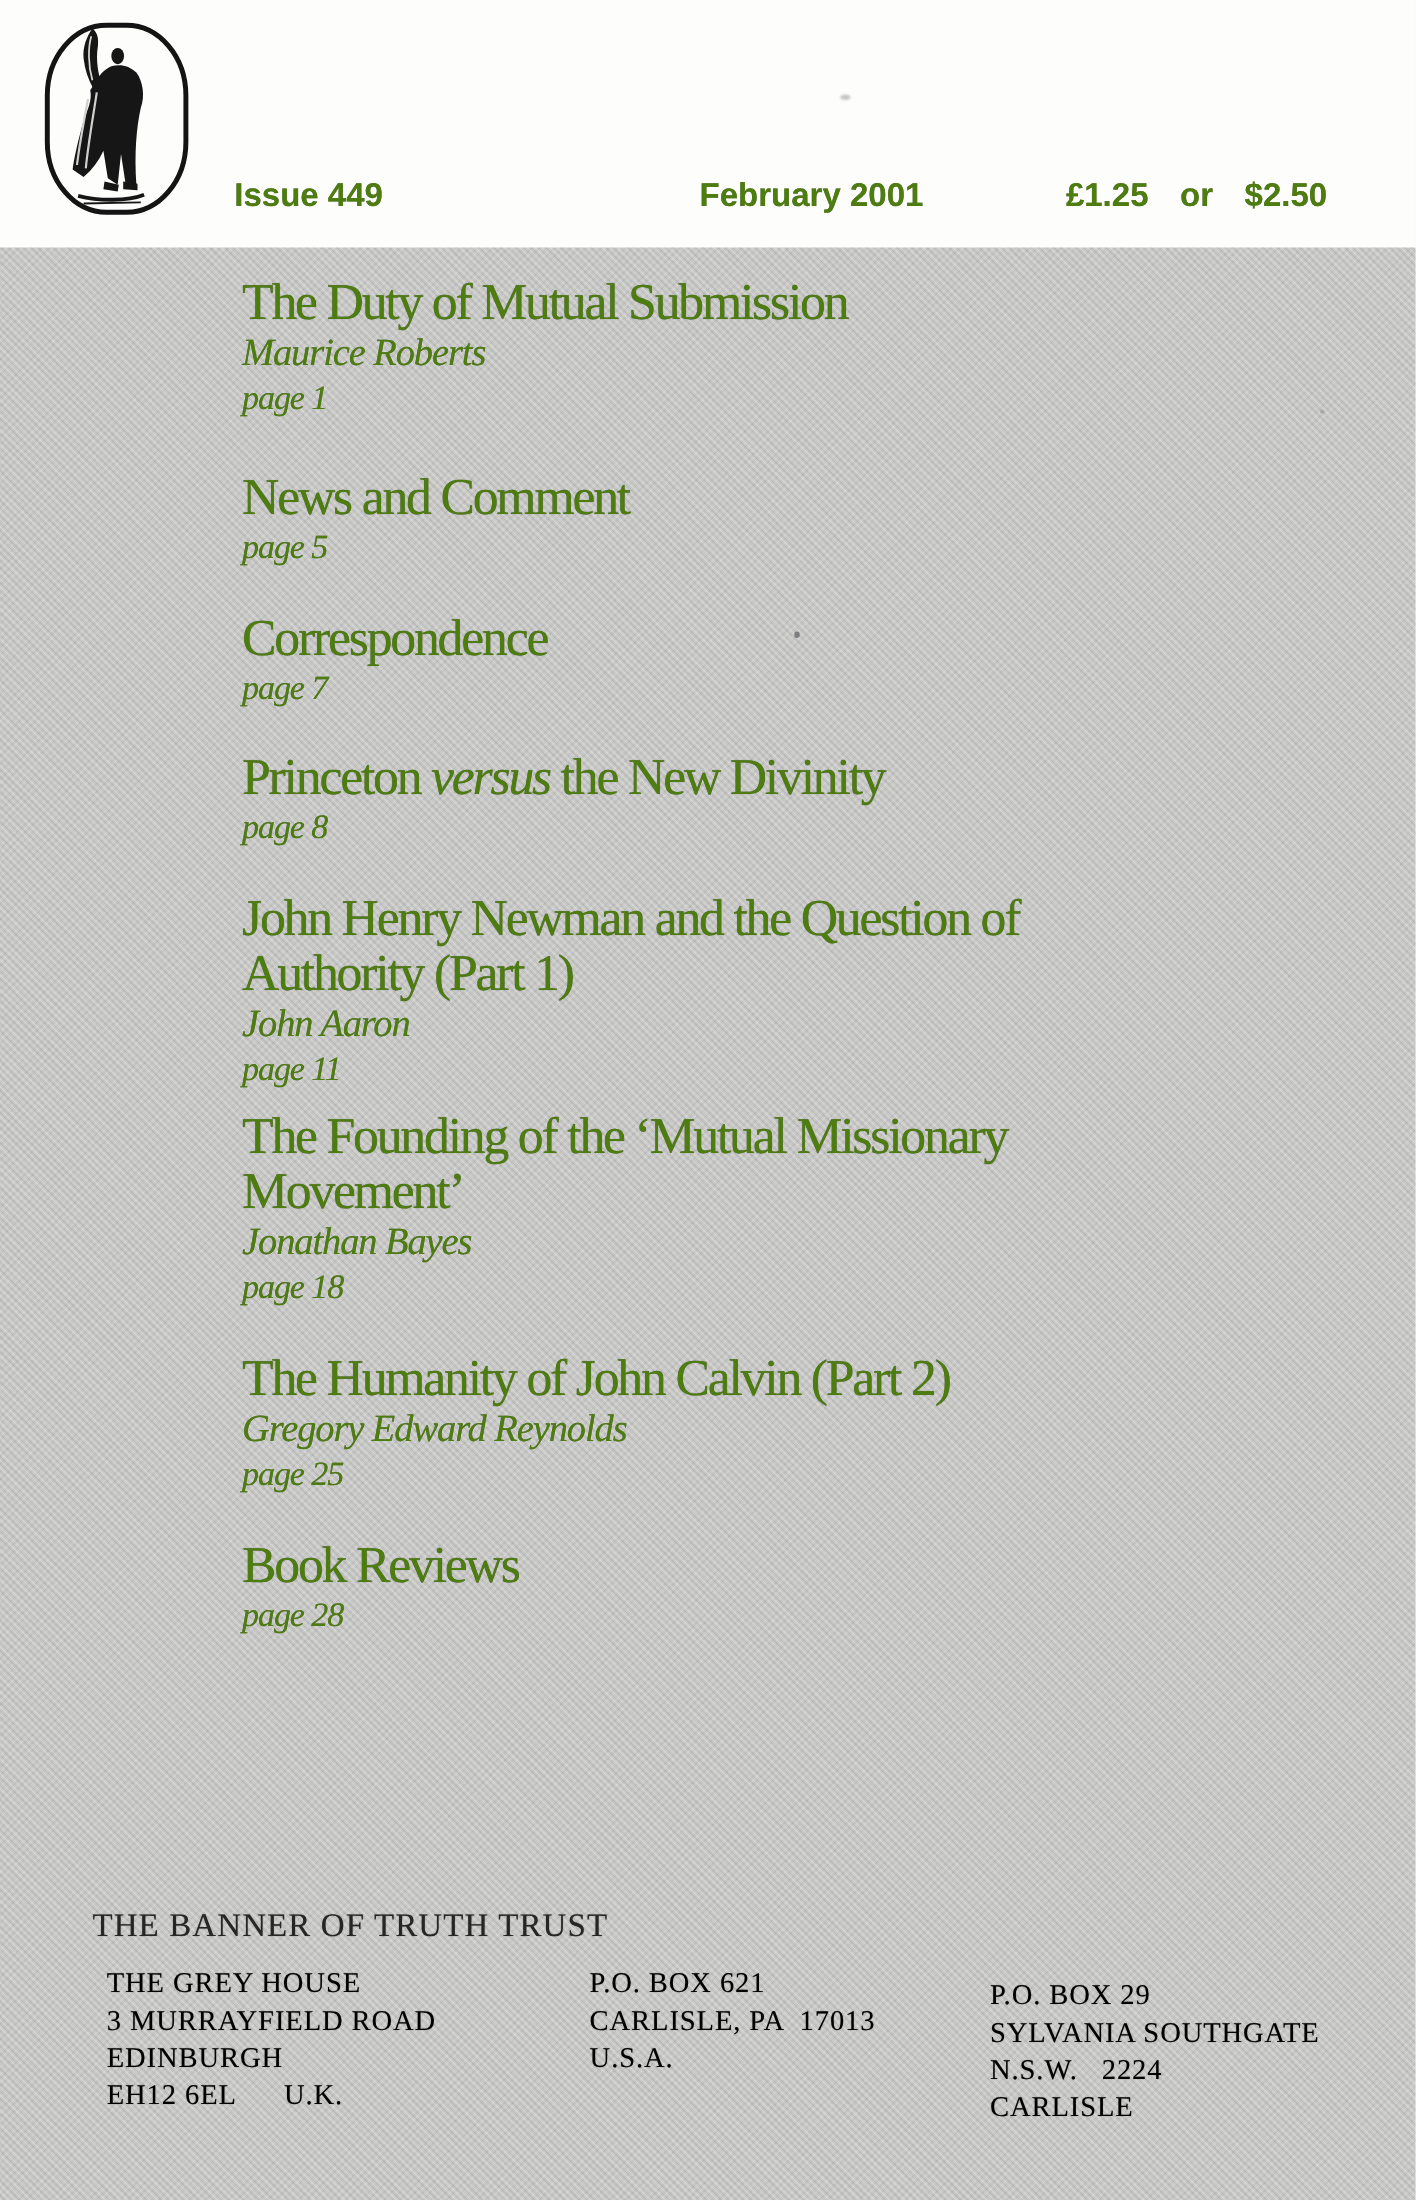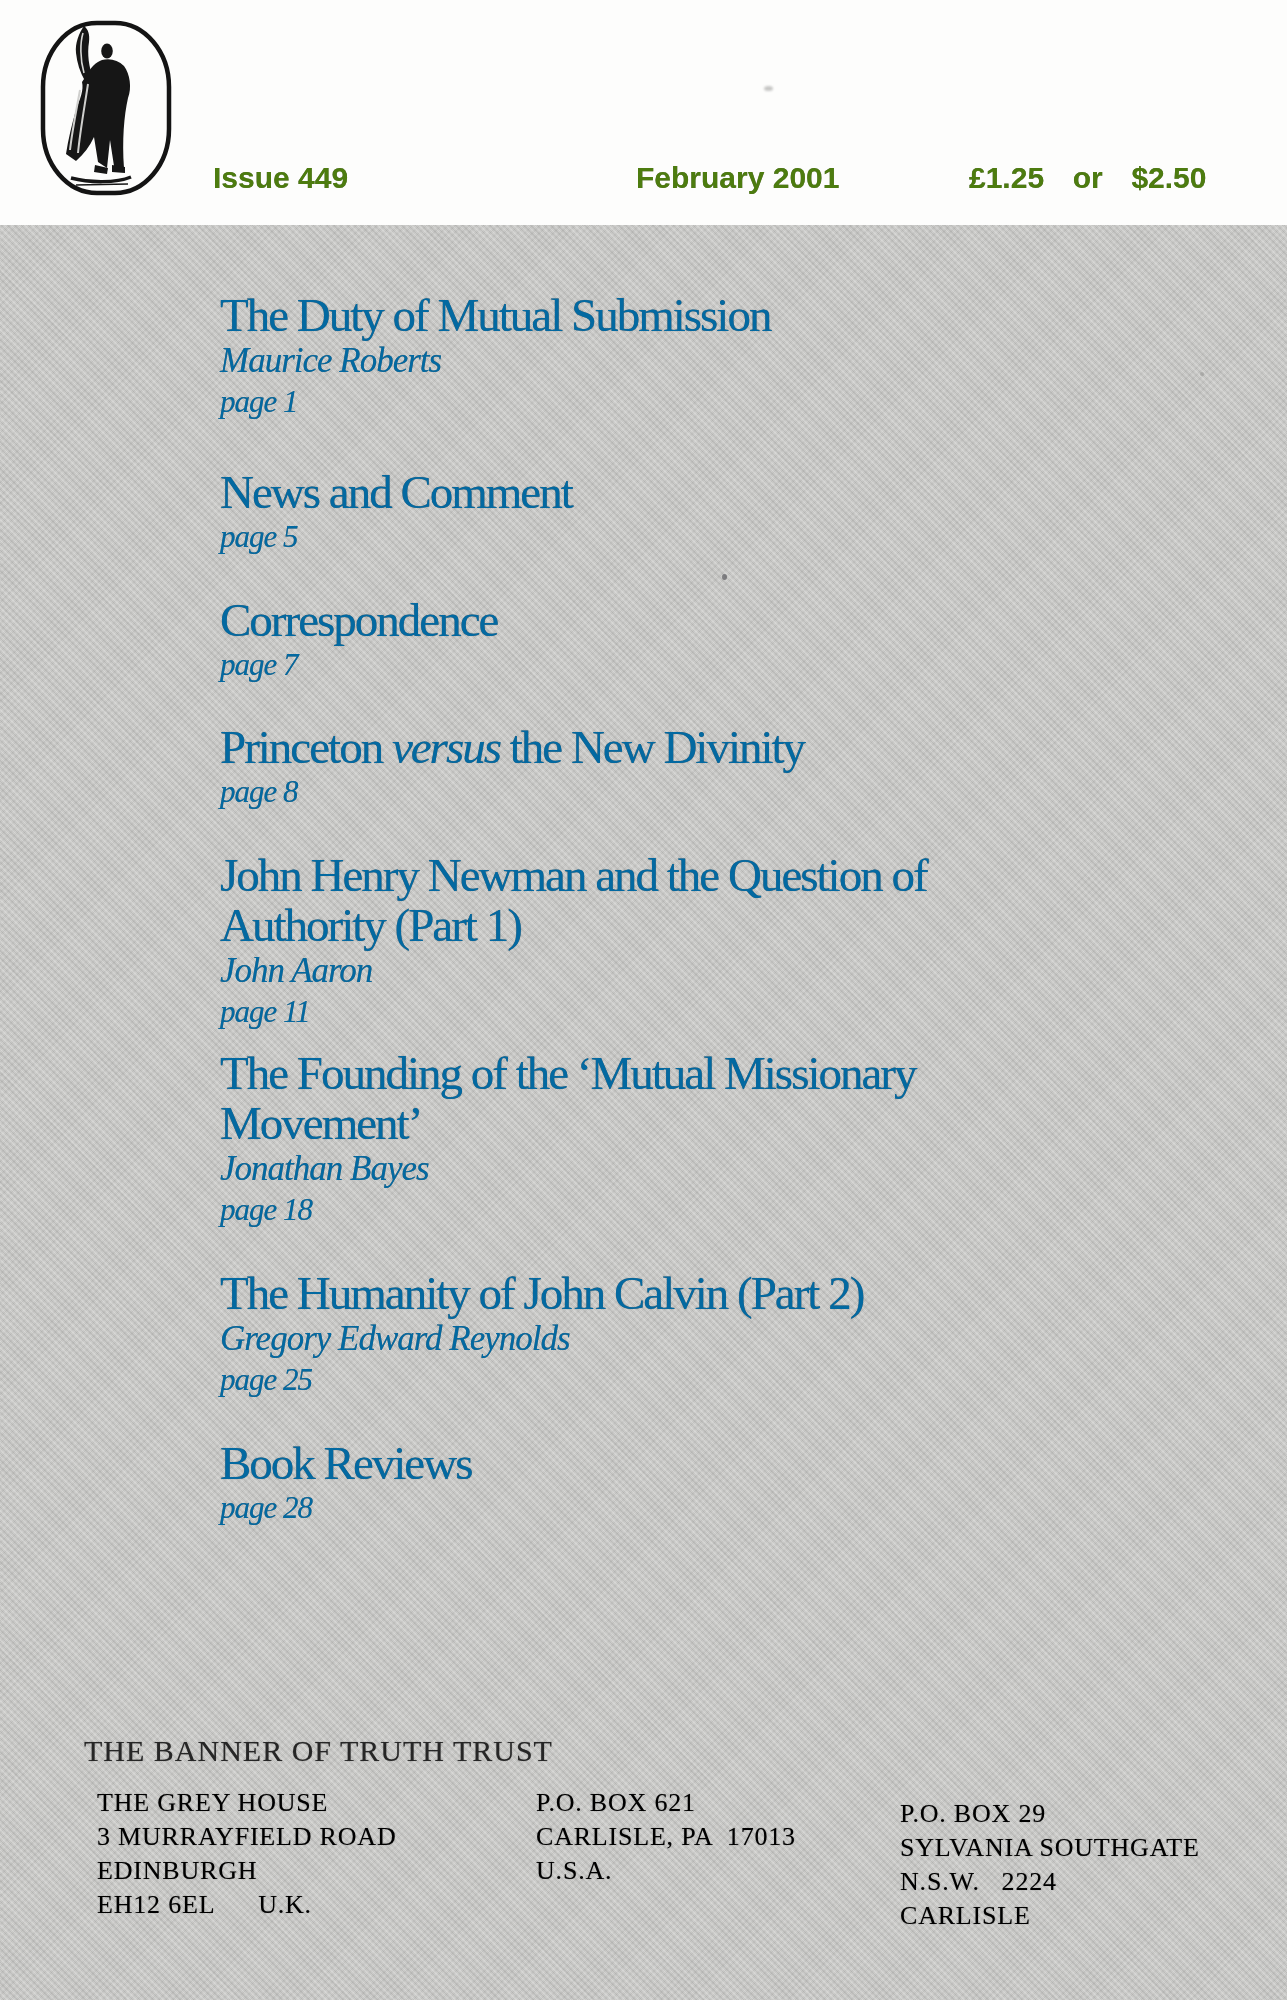--- a/index.html
+++ b/index.html
@@ -22,21 +22,21 @@
             rgba(255,255,255,.20) 0px, rgba(255,255,255,.20) 1px,
             rgba(0,0,0,0) 1px, rgba(0,0,0,0) 2.4px,
             rgba(88,88,86,.11) 2.4px, rgba(88,88,86,.11) 3.4px,
             rgba(0,0,0,0) 3.4px, rgba(0,0,0,0) 4.8px),
           repeating-linear-gradient(-45deg,
             rgba(255,255,255,.10) 0px, rgba(255,255,255,.10) 1px,
             rgba(0,0,0,0) 1px, rgba(0,0,0,0) 2.6px,
             rgba(88,88,86,.07) 2.6px, rgba(88,88,86,.07) 3.6px,
             rgba(0,0,0,0) 3.6px, rgba(0,0,0,0) 5px);}
   
-  .entry{position:absolute;left:220px;width:830px;color:#0369a1;margin-top:40px;}
+  .entry{position:absolute;left:220px;width:830px;color:#4d7c0f;}
   .entry h3{margin:0;font-weight:normal;font-size:47px;line-height:50px;
         letter-spacing:-2px;text-shadow:0 0 .7px rgba(22,22,22,.6);}
   .entry h3 .it{font-style:italic;}
   .entry .author{font-style:italic;font-size:35px;line-height:42px;letter-spacing:-1px;
         text-shadow:0 0 .6px rgba(22,22,22,.5);}
   .entry .pageref{font-style:italic;font-size:31px;line-height:40px;letter-spacing:-1px;
         text-shadow:0 0 .6px rgba(22,22,22,.5);}
   
   .pub-name{position:absolute;left:84px;top:1734px;font-size:30px;line-height:34px;
         letter-spacing:1px;color:#262626;white-space:pre;

